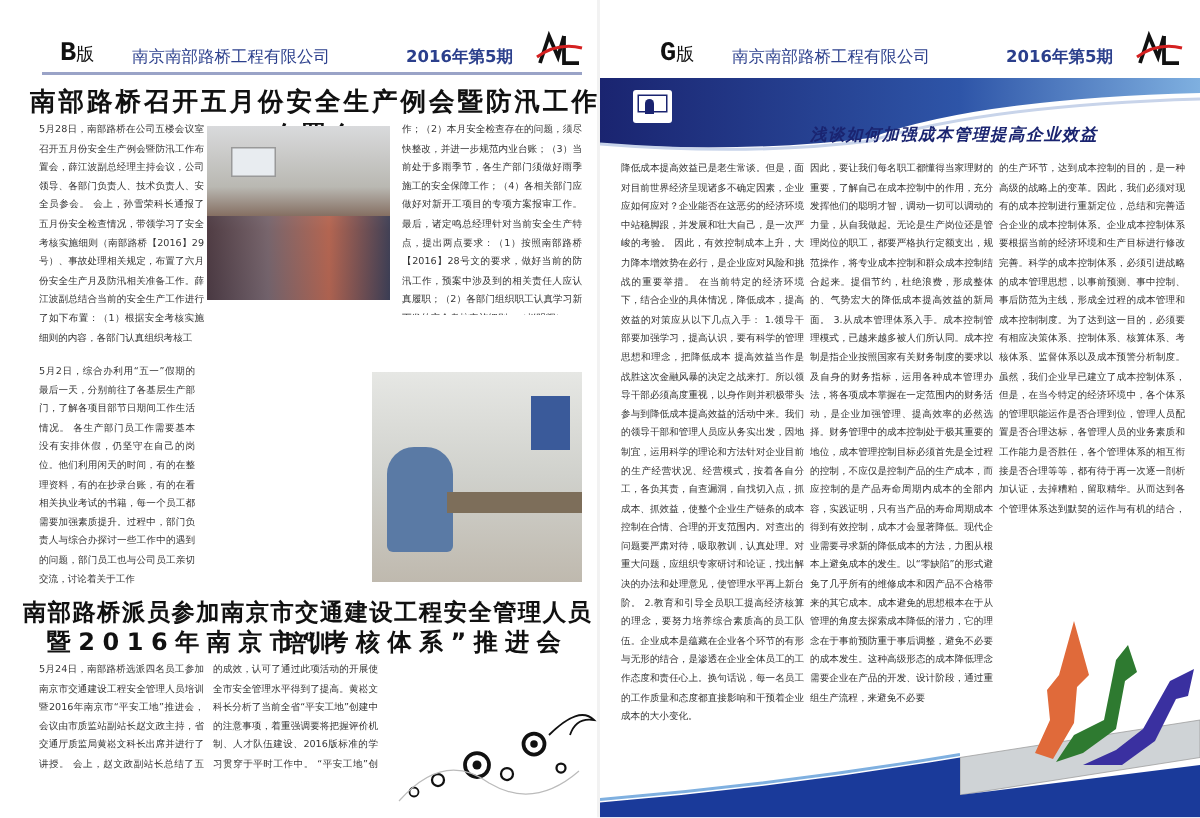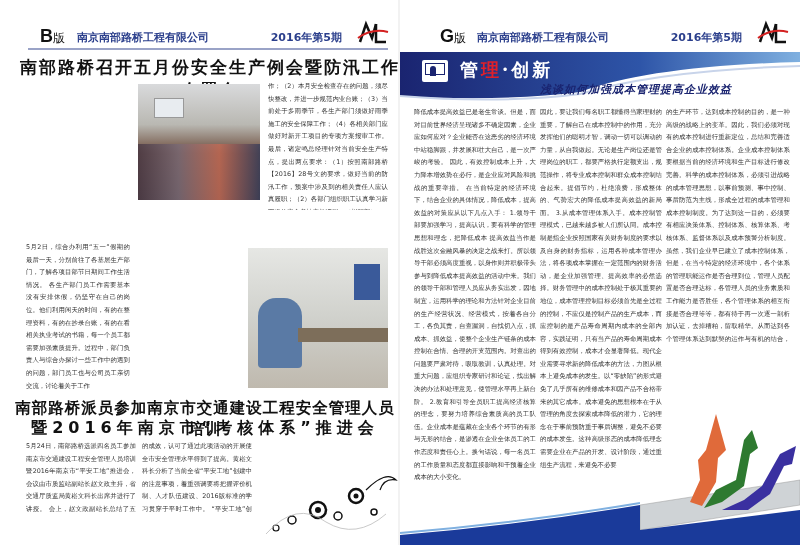--- a/index.html
+++ b/index.html
@@ -4,23 +4,23 @@
 <style>
   * { box-sizing: border-box; margin: 0; padding: 0; }
   body { width: 800px; height: 545px; background: #ffffff; position: relative; overflow: hidden;
          font-family: "DejaVu Sans", sans-serif; color: #222; }
   .page { position: absolute; top: 0; width: 400px; height: 545px; background: #fff; }
   .page-left { left: 0; }
   .page-right { left: 400px; }
   .gutter { position: absolute; left: 398px; top: 0; width: 4px; height: 545px; background: #f2f2f2; }
 
   .header { position: absolute; top: 24px; left: 30px; right: 10px; height: 26px; }
-  .edition { position: absolute; left: 10px; top: 2px; font-family: Liberation Sans, sans-serif; font-weight: bold; font-size: 18px; color: #111; }
+  .edition { position: absolute; left: 10px; top: 2px; font-family: Liberation Mono, monospace; font-weight: bold; font-size: 18px; color: #111; }
   .edition small { font-size: 12px; font-weight: normal; }
-  .company { position: absolute; left: 47px; top: 6px; font-size: 11px; font-weight: bold; color: #2b3f8c; }
+  .company { position: absolute; left: 58px; top: 6px; font-size: 11px; font-weight: normal; color: #2b3f8c; }
   .issue { position: absolute; right: 48px; top: 6px; font-size: 11px; font-weight: bold; color: #2b3f8c; }
   .logo { position: absolute; right: 0; top: -4px; width: 34px; height: 26px; }
   .rule { position: absolute; top: 48px; left: 28px; right: 12px; height: 2px; background: #9aa3c7; }
 
   .title { position: absolute; font-weight: bold; color: #111; text-align: center; letter-spacing: 2px; }
   .body-text { position: absolute; font-size: 6.4px; line-height: 12.6px; color: #333; text-align: justify; overflow: hidden; }
   .photo { position: absolute; overflow: hidden; }
 
   
   .banner { position: absolute; top: 52px; left: 0; width: 400px; height: 50px; overflow: hidden; }
@@ -39,20 +39,21 @@
     <div class="issue">2016年第5期</div>
     <svg class="logo" viewBox="0 0 34 26">
       <path d="M4 22 L10 4 L16 18 L20 4" stroke="#111" stroke-width="2.5" fill="none"></path>
       <path d="M20 4 L20 22 L30 22" stroke="#111" stroke-width="2.5" fill="none"></path>
       <path d="M2 18 Q16 8 32 12" stroke="#d42020" stroke-width="2" fill="none"></path>
     </svg>
   </div>
   <div class="rule"></div>
 
   <div class="title" style="top:56px;left:20px;width:380px;font-size:17px;">南部路桥召开五月份安全生产例会暨防汛工作布置会</div>
+  <div class="body-text" style="top:80px;left:26px;width:110px;height:148px;">5月28日，南部路桥在公司五楼会议室召开五月份安全生产例会暨防汛工作布置会，薛江波副总经理主持会议，公司领导、各部门负责人、技术负责人、安全员参会。 会上，孙雪荣科长通报了五月份安全检查情况，带领学习了安全考核实施细则（南部路桥【2016】29号）、事故处理相关规定，布置了六月份安全生产月及防汛相关准备工作。薛江波副总结合当前的安全生产工作进行了如下布置：（1）根据安全考核实施细则的内容，各部门认真组织考核工</div>
   <div class="photo" style="top:84px;left:138px;width:122px;height:116px;background:linear-gradient(180deg,#d9dadc 0%,#b9b8b2 35%,#6b4a3a 60%,#3c3030 100%);">
     <div style="position:absolute;left:16px;top:14px;width:30px;height:20px;background:#e8ecf0;border:1px solid #999;"></div>
     <div style="position:absolute;left:0;top:60px;width:122px;height:56px;background:linear-gradient(90deg,#4b3a45,#7a6a75,#c06a55,#3a3f5a);opacity:0.85;"></div>
   </div>
   <div class="body-text" style="top:80px;left:268px;width:120px;height:130px;">作；（2）本月安全检查存在的问题，须尽快整改，并进一步规范内业台账；（3）当前处于多雨季节，各生产部门须做好雨季施工的安全保障工作；（4）各相关部门应做好对新开工项目的专项方案报审工作。最后，诸定鸣总经理针对当前安全生产特点，提出两点要求：（1）按照南部路桥【2016】28号文的要求，做好当前的防汛工作，预案中涉及到的相关责任人应认真履职；（2）各部门组织职工认真学习新下发的安全考核实施细则。（赵明辉）</div>
 
   <div class="body-text" style="top:241px;left:26px;width:104px;height:152px;">5月2日，综合办利用“五一”假期的最后一天，分别前往了各基层生产部门，了解各项目部节日期间工作生活情况。 各生产部门员工作需要基本没有安排休假，仍坚守在自己的岗位。他们利用闲天的时间，有的在整理资料，有的在抄录台账，有的在看相关执业考试的书籍，每一个员工都需要加强素质提升。过程中，部门负责人与综合办探讨一些工作中的遇到的问题，部门员工也与公司员工亲切交流，讨论着关于工作</div>
   <div class="photo" style="top:248px;left:248px;width:140px;height:140px;background:linear-gradient(180deg,#e6e7e4 0%,#d0d1cc 50%,#bfb9ae 100%);">
     <div style="position:absolute;right:8px;top:16px;width:26px;height:36px;background:#3a5a9a;"></div>
     <div style="position:absolute;left:10px;top:50px;width:44px;height:70px;background:#5a7aa5;border-radius:18px 18px 4px 4px;"></div>
@@ -99,21 +100,20 @@
         <stop offset="1" stop-color="#7fb0e0"></stop>
       </linearGradient>
     </defs>
     <path d="M0 0 L400 0 L400 10 Q250 14 180 40 Q100 50 0 44 Z" fill="url(#bg1)"></path>
     <path d="M0 44 Q100 52 180 42 Q260 18 400 14" fill="none" stroke="#c8d4ea" stroke-width="2"></path>
   </svg>
   <div class="banner-icon">
     <div style="position:absolute;left:3px;top:3px;width:20px;height:12px;border:1.5px solid #1a2470;"></div>
     <div style="position:absolute;left:8px;top:6px;width:6px;height:10px;background:#1a2470;border-radius:3px 3px 0 0;"></div>
   </div>
-  <div class="banner-title"><span>管</span><span class="red">理</span><span>·创新</span></div>
   <div class="slogan">浅谈如何加强成本管理提高企业效益</div>
 
   <div class="body-text" style="top:106px;left:14px;width:122px;height:394px;">降低成本提高效益已是老生常谈。但是，面对目前世界经济呈现诸多不确定因素，企业应如何应对？企业能否在这恶劣的经济环境中站稳脚跟，并发展和壮大自己，是一次严峻的考验。 因此，有效控制成本上升，大力降本增效势在必行，是企业应对风险和挑战的重要举措。 在当前特定的经济环境下，结合企业的具体情况，降低成本，提高效益的对策应从以下几点入手： 1.领导干部要加强学习，提高认识，要有科学的管理思想和理念，把降低成本 提高效益当作是战胜这次金融风暴的决定之战来打。所以领导干部必须高度重视，以身作则并积极带头参与到降低成本提高效益的活动中来。我们的领导干部和管理人员应从务实出发，因地制宜，运用科学的理论和方法针对企业目前的生产经营状况、经营模式，按着各自分工，各负其责，自查漏洞，自找切入点，抓成本、抓效益，使整个企业生产链条的成本控制在合情、合理的开支范围内。对查出的问题要严肃对待，吸取教训，认真处理。对重大问题，应组织专家研讨和论证，找出解决的办法和处理意见，使管理水平再上新台阶。 2.教育和引导全员职工提高经济核算的理念，要努力培养综合素质高的员工队伍。企业成本是蕴藏在企业各个环节的有形与无形的结合，是渗透在企业全体员工的工作态度和责任心上。换句话说，每一名员工的工作质量和态度都直接影响和干预着企业成本的大小变化。</div>
   <div class="body-text" style="top:106px;left:140px;width:122px;height:394px;">因此，要让我们每名职工都懂得当家理财的重要，了解自己在成本控制中的作用，充分发挥他们的聪明才智，调动一切可以调动的力量，从自我做起。无论是生产岗位还是管理岗位的职工，都要严格执行定额支出，规范操作，将专业成本控制和群众成本控制结合起来。提倡节约，杜绝浪费，形成整体的、气势宏大的降低成本提高效益的新局面。 3.从成本管理体系入手。成本控制管理模式，已越来越多被人们所认同。成本控制是指企业按照国家有关财务制度的要求以及自身的财务指标，运用各种成本管理办法，将各项成本掌握在一定范围内的财务活动，是企业加强管理、提高效率的必然选择。财务管理中的成本控制处于极其重要的地位，成本管理控制目标必须首先是全过程的控制，不应仅是控制产品的生产成本，而应控制的是产品寿命周期内成本的全部内容，实践证明，只有当产品的寿命周期成本得到有效控制，成本才会显著降低。现代企业需要寻求新的降低成本的方法，力图从根本上避免成本的发生。以“零缺陷”的形式避免了几乎所有的维修成本和因产品不合格带来的其它成本。成本避免的思想根本在于从管理的角度去探索成本降低的潜力，它的理念在于事前预防重于事后调整，避免不必要的成本发生。这种高级形态的成本降低理念需要企业在产品的开发、设计阶段，通过重组生产流程，来避免不必要</div>
   <div class="body-text" style="top:106px;left:266px;width:124px;height:238px;">的生产环节，达到成本控制的目的，是一种高级的战略上的变革。因此，我们必须对现有的成本控制进行重新定位，总结和完善适合企业的成本控制体系。企业成本控制体系要根据当前的经济环境和生产目标进行修改完善。科学的成本控制体系，必须引进战略的成本管理思想，以事前预测、事中控制、事后防范为主线，形成全过程的成本管理和成本控制制度。为了达到这一目的，必须要有相应决策体系、控制体系、核算体系、考核体系、监督体系以及成本预警分析制度。虽然，我们企业早已建立了成本控制体系，但是，在当今特定的经济环境中，各个体系的管理职能运作是否合理到位，管理人员配置是否合理达标，各管理人员的业务素质和工作能力是否胜任，各个管理体系的相互衔接是否合理等等，都有待于再一次逐一剖析加认证，去掉糟粕，留取精华。从而达到各个管理体系达到默契的运作与有机的结合，最大的发挥各个管理体系职能作用，才保证企业获得当前竞争的优势，降低成本提高效益，从而立于不败之地。</div>
 
   <svg style="position:absolute;left:240px;top:410px;width:160px;height:135px;" viewBox="0 0 160 135">
     <path d="M0 95 L160 70 L160 95 L0 120 Z" fill="#cfd3d6" stroke="#999" stroke-width="0.5"></path>
     <path d="M50 92 L60 70 L58 50 L66 40 L76 4 L86 40 L78 48 L76 72 L62 96 Z" fill="#e06a3a"></path>
     <path d="M64 98 L76 80 L96 70 L104 30 L112 20 L118 38 L110 44 L104 76 L82 92 Z" fill="#2e7a30"></path>

